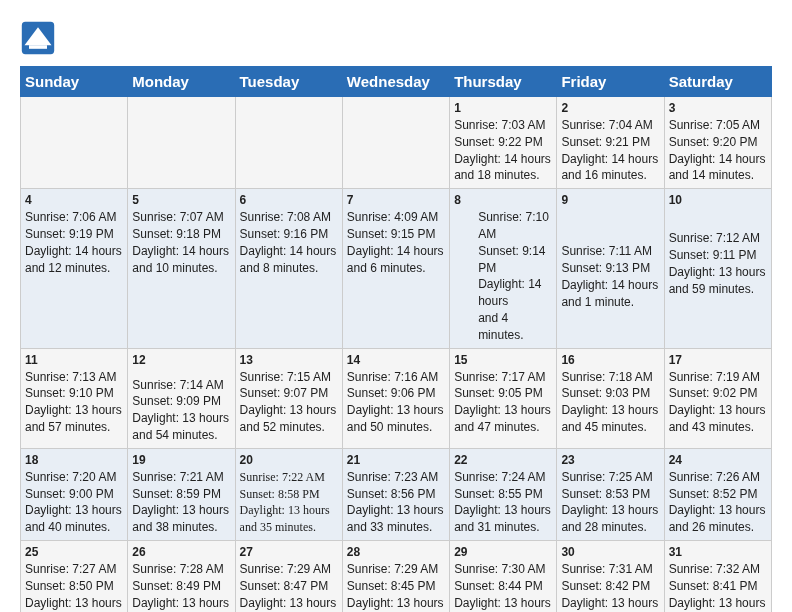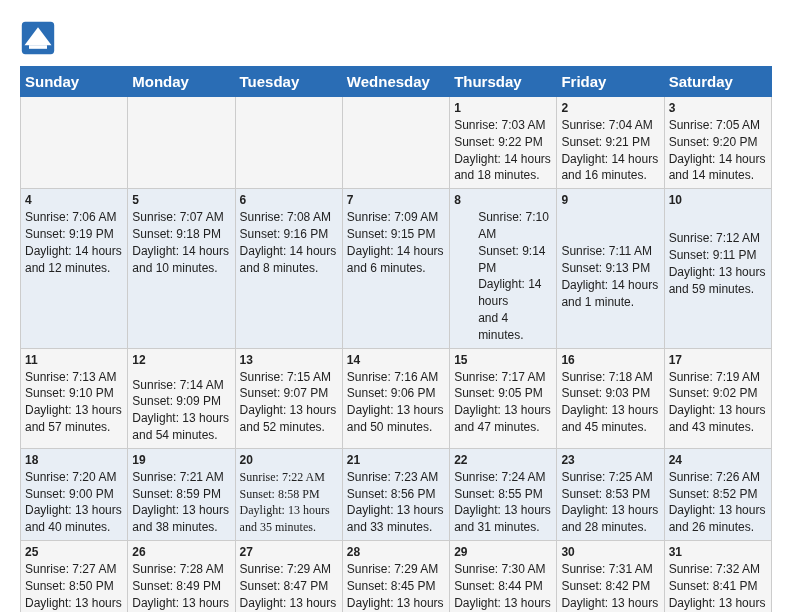--- a/index.html
+++ b/index.html
@@ -167,21 +167,21 @@
         </td>
         <td>
           <div class="day-num">6</div>
           <div class="day-info" style="white-space: pre-line;">Sunrise: 7:08 AM
 Sunset: 9:16 PM
 Daylight: 14 hours
 and 8 minutes.</div>
         </td>
         <td>
           <div class="day-num">7</div>
-          <div class="day-info" style="white-space: pre-line;">Sunrise: 7:09 AM
+          <div class="day-info" style="white-space: pre-line;">Sunrise: 4:09 AM
 Sunset: 9:15 PM
 Daylight: 14 hours
 and 6 minutes.</div>
         </td>
         <td>
           <div class="day-num">8</div>
           <div class="day-info" style="white-space: pre-line; margin-left: 24px;">Sunrise: 7:10 AM
 Sunset: 9:14 PM
 Daylight: 14 hours
 and 4 minutes.</div>

